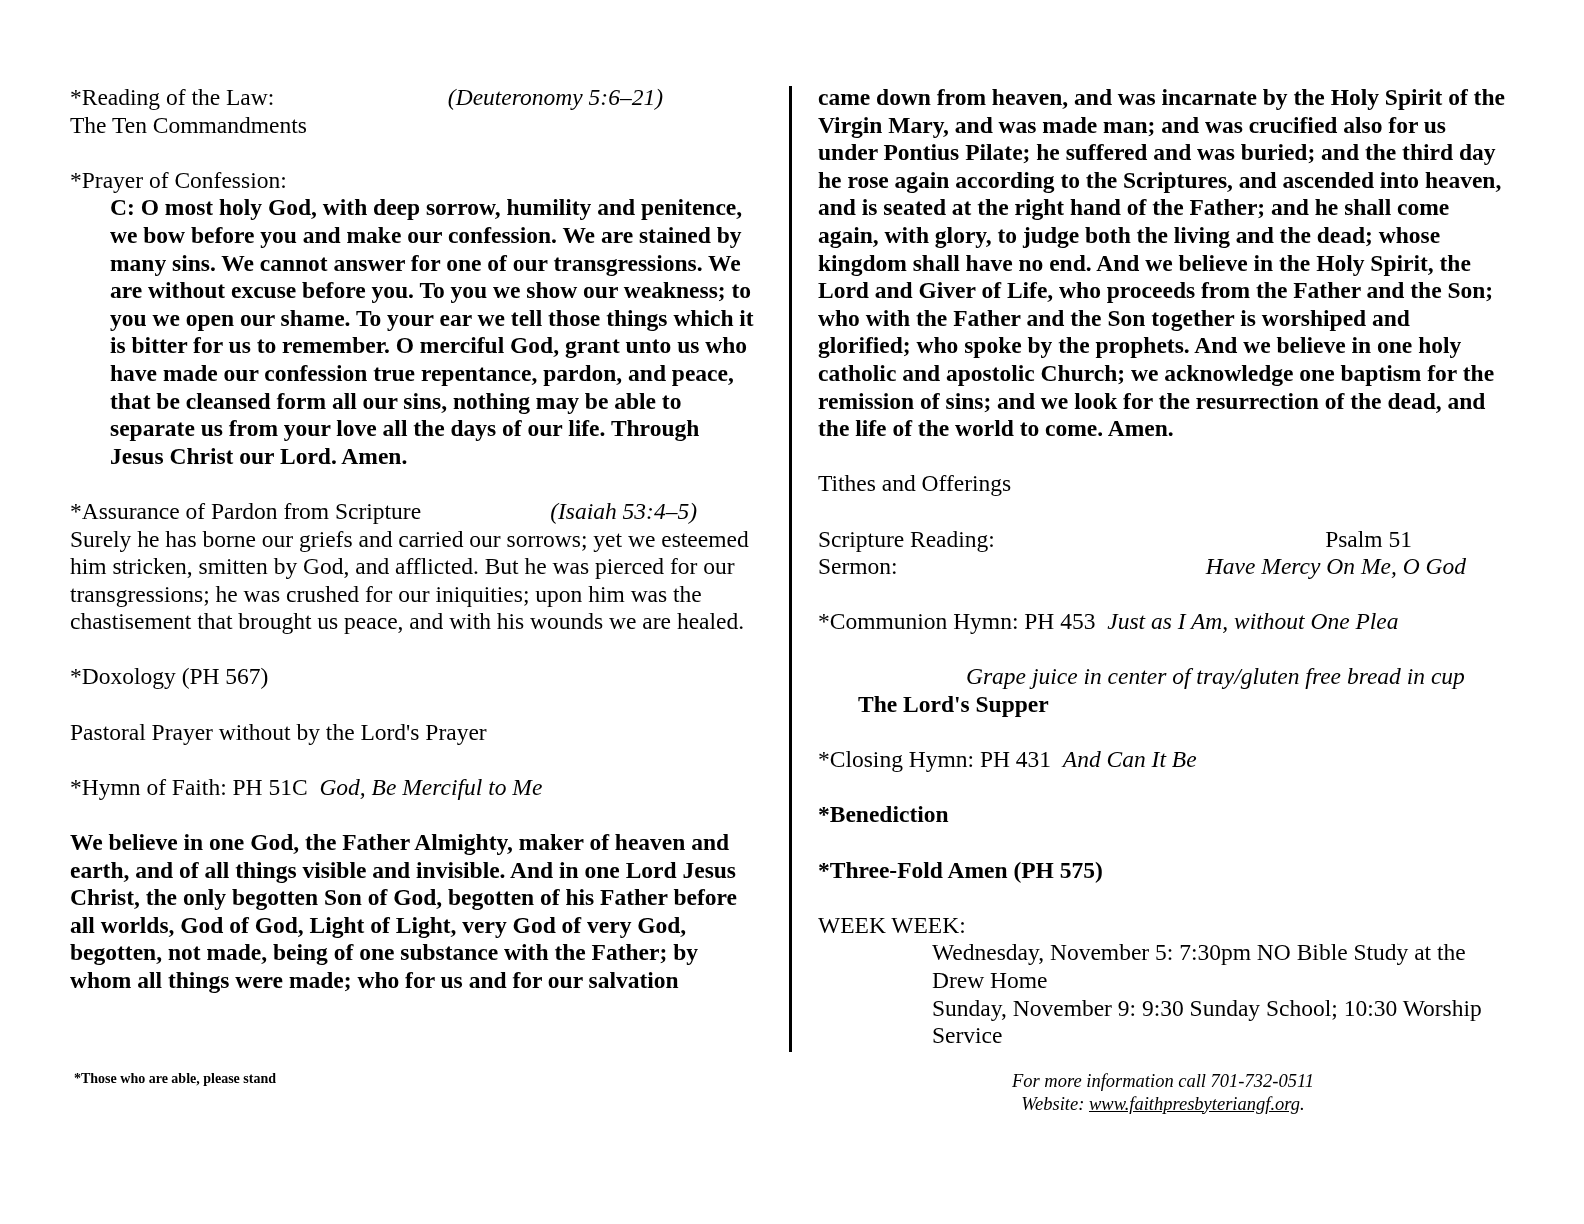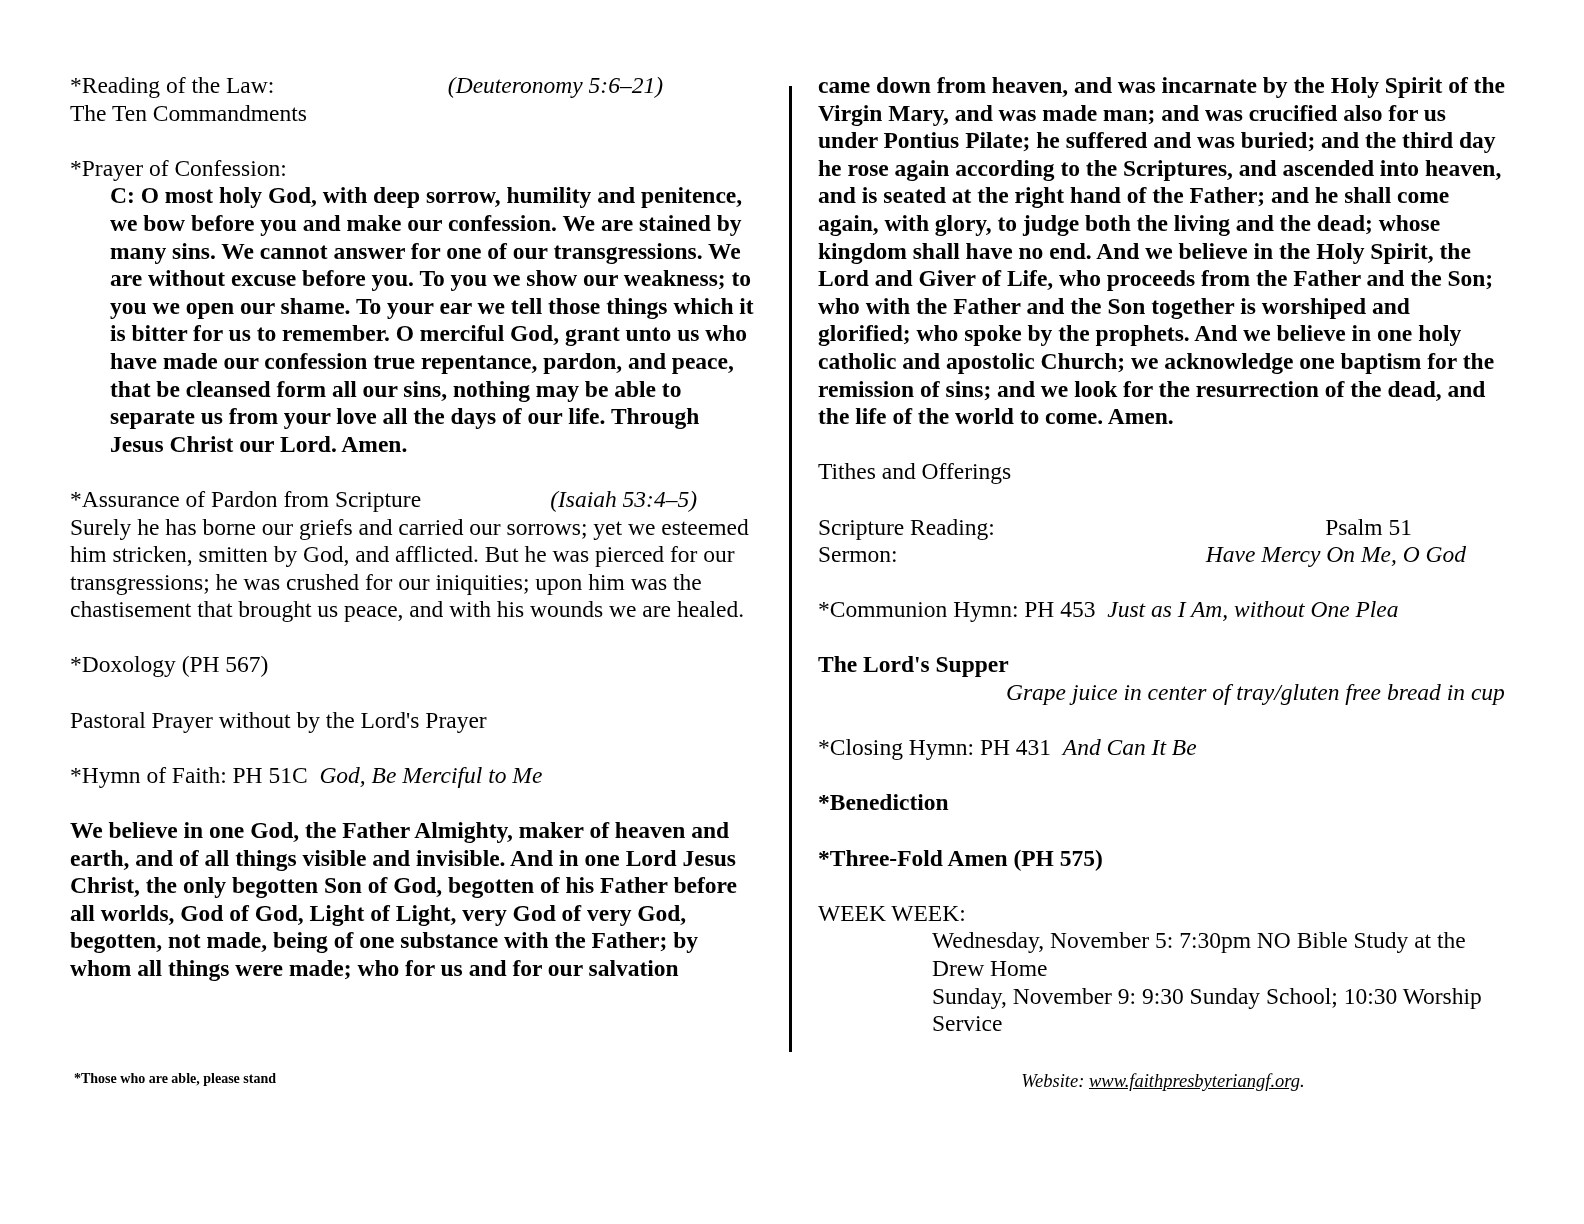--- a/index.html
+++ b/index.html
@@ -17,21 +17,21 @@
   }
 
   .page {
     position: absolute;
     inset: 0;
   }
 
   
   .col {
     position: absolute;
-    top: 72px;
+    top: 84px;
   }
   .col-left  { left: 70px;  width: 685px; }
   .col-right { left: 818px; width: 690px; }
 
   .divider {
     position: absolute;
     left: 789px;
     top: 86px;
     width: 3px;
     height: 966px;
@@ -156,22 +156,22 @@
       <span>Sermon:</span>
       <span class="i val">Have Mercy On Me, O God</span>
     </div>
 
     <div class="gap-line"></div>
 
     <p class="blk"><span>*Communion Hymn:  PH 453</span><span>&nbsp; </span><span class="i">Just as I Am, without One Plea</span></p>
 
     <div class="gap-line"></div>
 
+    <p class="blk i indent-sm">Grape juice in center of tray/gluten free bread in cup</p>
     <p class="blk b">The Lord's Supper</p>
-    <p class="blk i indent-sm">Grape juice in center of tray/gluten free bread in cup</p>
 
     <div class="gap-line"></div>
 
     <p class="blk"><span>*Closing Hymn:  PH 431</span><span>&nbsp; </span><span class="i">And Can It Be</span></p>
 
     <div class="gap-line"></div>
 
     <p class="blk b">*Benediction</p>
 
     <div class="gap-line"></div>
@@ -181,16 +181,17 @@
     <div class="gap-line"></div>
 
     <p class="blk">WEEK WEEK:</p>
     <p class="blk indent">Wednesday, November 5: 7:30pm NO Bible Study at the Drew Home</p>
     <p class="blk indent">Sunday, November 9:  9:30 Sunday School; 10:30 Worship Service</p>
   </div>
 
   <div class="footnote-left">*Those who are able, please stand</div>
 
   <div class="footer-right">
+    <div>For more information call 701-732-0511</div>
     <div><span>Website:  </span><span class="url">www.faithpresbyteriangf.org</span><span>.</span></div>
   </div>
 
 </div>
 
 </body></html>

